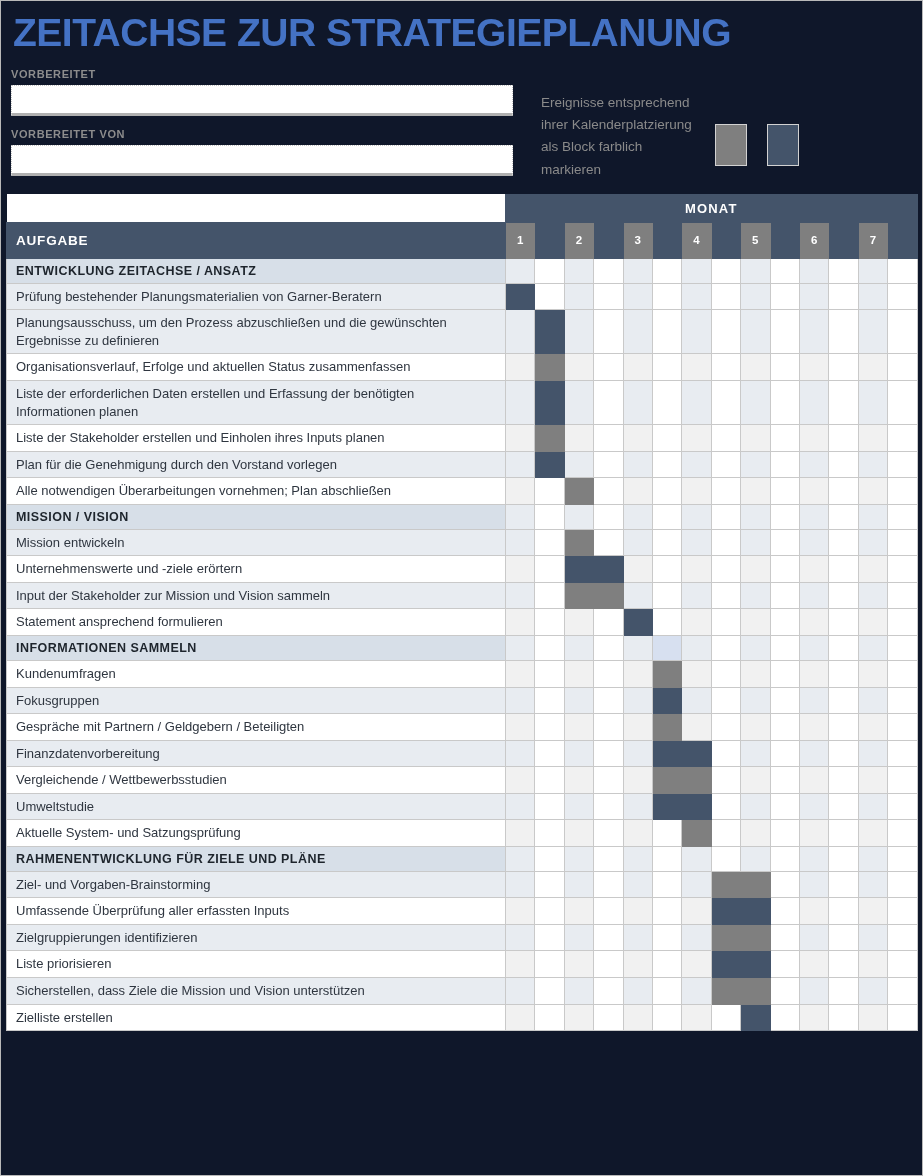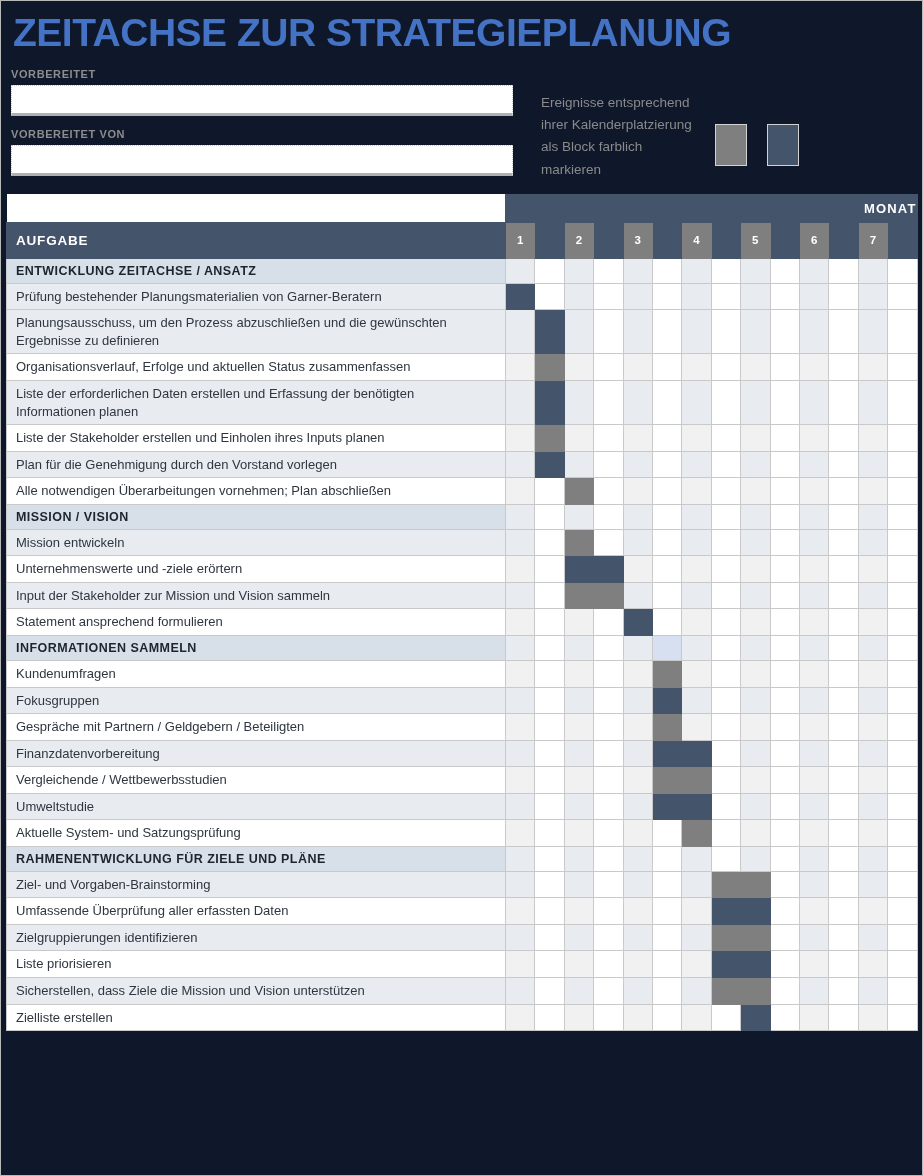--- a/index.html
+++ b/index.html
@@ -94,21 +94,21 @@
   .col-m    { width: 29.4px; }
 
   
   .spacer-cell { border: none !important; background: #fff; }
   .monat-cell {
     background: #44546A;
     color: #ffffff;
     font-size: 13px;
     font-weight: bold;
     letter-spacing: 1.2px;
-    text-align: right;
+    text-align: center;
     height: 28px;
     border: 1px solid #44546A !important;
   }
   .aufgabe-cell {
     background: #44546A;
     color: #ffffff;
     font-size: 13.5px;
     font-weight: bold;
     letter-spacing: 0.8px;
     height: 36px;
@@ -613,21 +613,21 @@
           <td class="cell alt"></td>
           <td class="cell fill-gray"></td>
           <td class="cell alt fill-gray"></td>
           <td class="cell"></td>
           <td class="cell alt"></td>
           <td class="cell"></td>
           <td class="cell alt"></td>
           <td class="cell"></td>
         </tr>
         <tr class="task-row even">
-          <td class="task">Umfassende Überprüfung aller erfassten Daten</td>
+          <td class="task">Umfassende Überprüfung aller erfassten Inputs</td>
           <td class="cell alt"></td>
           <td class="cell"></td>
           <td class="cell alt"></td>
           <td class="cell"></td>
           <td class="cell alt"></td>
           <td class="cell"></td>
           <td class="cell alt"></td>
           <td class="cell fill-navy"></td>
           <td class="cell alt fill-navy"></td>
           <td class="cell"></td>

